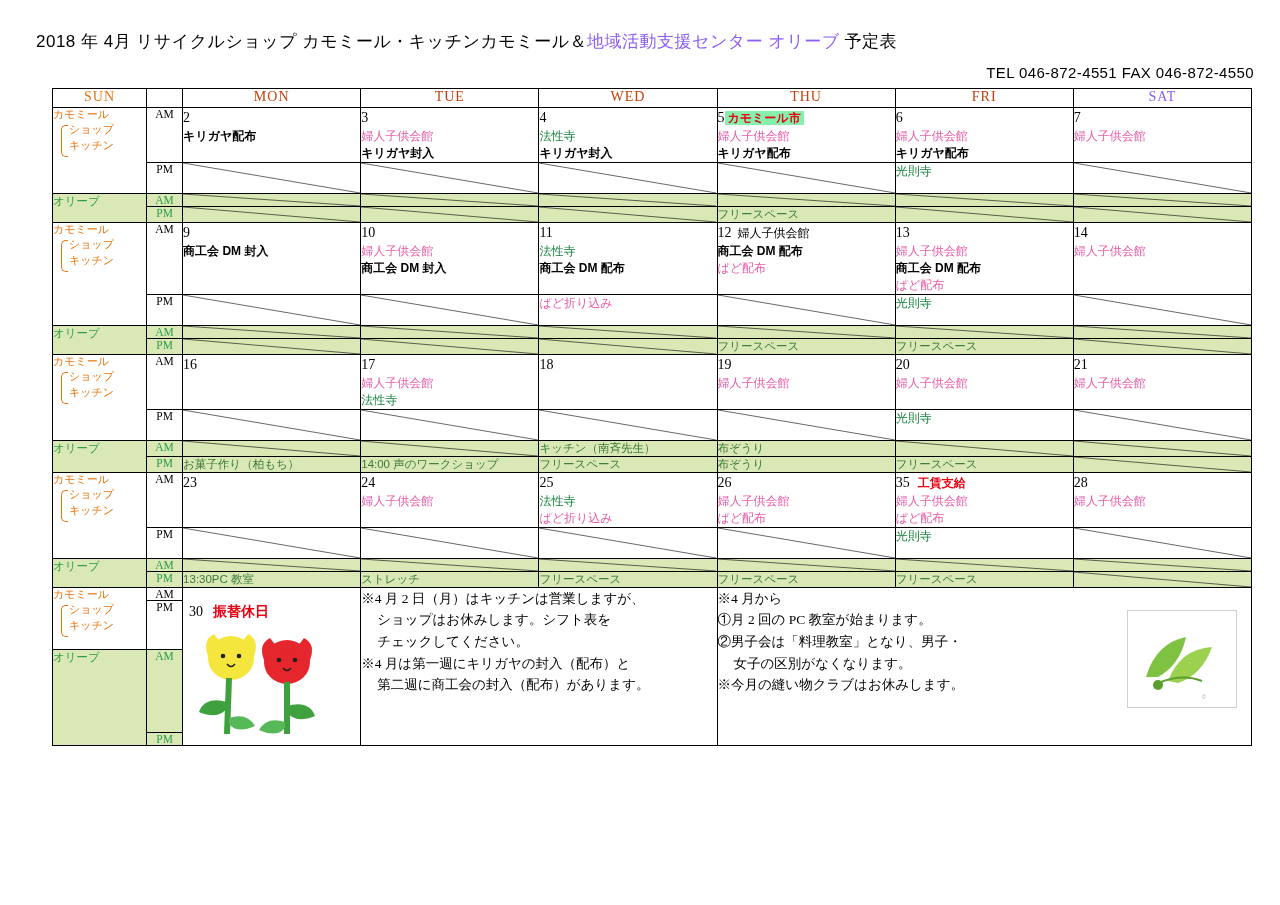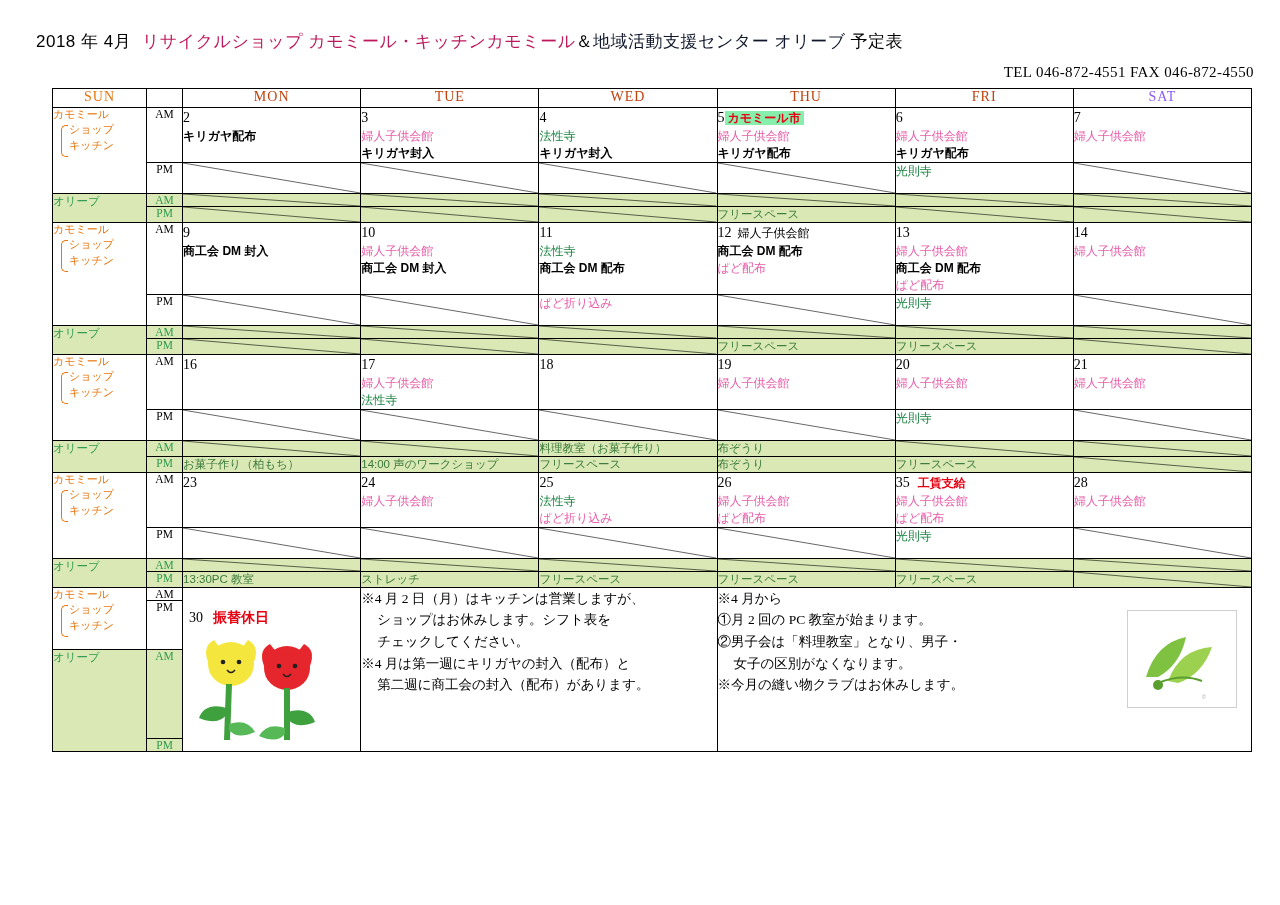--- a/index.html
+++ b/index.html
@@ -22,28 +22,28 @@
   
   .title-row {
     position: absolute;
     left: 36px;
     top: 30px;
     font-size: 17px;
     white-space: nowrap;
   }
   .title-row span { letter-spacing: 0.5px; }
   .t-black { color: #000; }
-  .t-orange { color: #be185d; margin-left: 6px; }
-  .t-green { color: #0f172a; }
+  .t-orange { color: #000000; }
+  .t-green { color: #8b5cf6; }
   .tel-row {
     position: absolute;
     right: 26px;
     top: 64px;
     font-size: 15px;
-    font-family: Liberation Serif, serif;
+    font-family: Liberation Sans, sans-serif;
     letter-spacing: 0.4px;
     white-space: nowrap;
   }
   
   table.cal {
     position: absolute;
     left: 52px;
     top: 88px;
     width: 1200px;
     border-collapse: collapse;
@@ -566,21 +566,21 @@
               </svg>
             </span>
           </td>
           <td class="olive-cell">
             <span class="diag">
               <svg viewBox="0 0 100 100" preserveAspectRatio="none">
                 <line x1="0" y1="0" x2="100" y2="100" stroke="#000" stroke-width="0.6" vector-effect="non-scaling-stroke"></line>
               </svg>
             </span>
           </td>
-          <td class="olive-cell"><span class="dark">料理教室（お菓子作り）</span></td>
+          <td class="olive-cell"><span class="dark">キッチン（南斉先生）</span></td>
           <td class="olive-cell"><span class="dark">布ぞうり</span></td>
           <td class="olive-cell">
             <span class="diag">
               <svg viewBox="0 0 100 100" preserveAspectRatio="none">
                 <line x1="0" y1="0" x2="100" y2="100" stroke="#000" stroke-width="0.6" vector-effect="non-scaling-stroke"></line>
               </svg>
             </span>
           </td>
           <td class="olive-cell">
             <span class="diag">
@@ -726,21 +726,21 @@
         <tr>
           <td class="lbl" rowspan="2">
             <span class="kam">カモミール</span>
             <span class="brkt">
               <i>ショップ</i>
               <i>キッチン</i>
             </span>
           </td>
           <td class="ampm">AM</td>
           <td class="daycell flower-cell" rowspan="4">
-            <div style="padding:20px 0 0 6px"><span class="daynum">30</span><span class="holiday-red" style="margin-left:10px">振替休日</span></div>
+            <div style="padding:14px 0 0 6px"><span class="daynum">30</span><span class="holiday-red" style="margin-left:10px">振替休日</span></div>
             <div class="flower-wrap"><svg width="170" height="118" viewBox="0 0 170 118">
                 <g>
                   <ellipse cx="48" cy="36" rx="23" ry="22" fill="#f5e63d"></ellipse>
                   <path d="M25 34 q-6 -16 6 -22 q8 12 17 12 q9 0 17 -12 q12 6 6 22z" fill="#f5e63d"></path>
                   <circle cx="40" cy="34" r="2.3" fill="#222"></circle>
                   <circle cx="56" cy="34" r="2.3" fill="#222"></circle>
                   <path d="M44 42 q4 5 8 0" stroke="#222" fill="none" stroke-width="1.6"></path>
                   <path d="M46 56 L44 112" stroke="#3ea13e" stroke-width="6" fill="none"></path>
                   <path d="M44 80 q-22 -6 -28 10 q20 8 28 -4z" fill="#3ea13e"></path>
                   <path d="M46 96 q18 -6 26 8 q-18 8 -26 -2z" fill="#57b857"></path>

